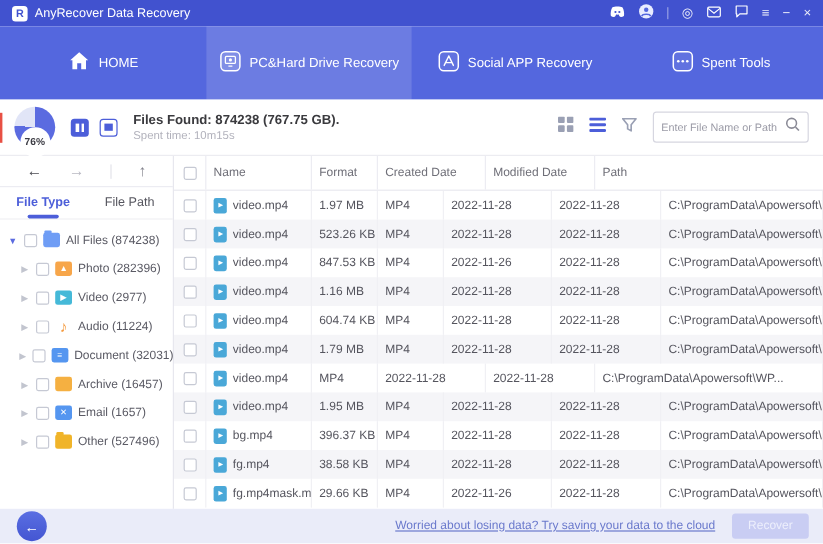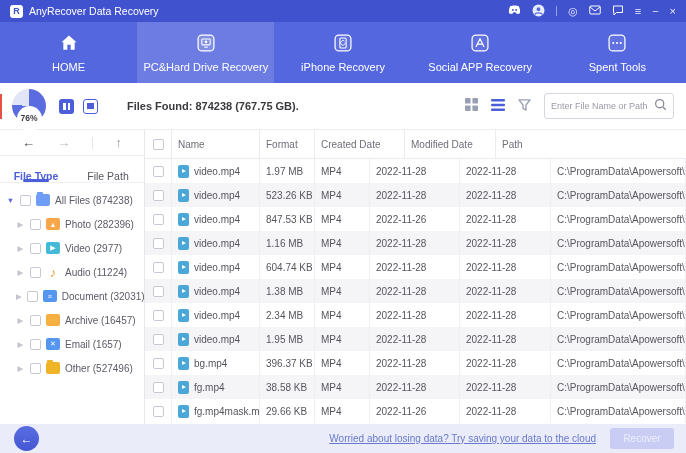--- a/index.html
+++ b/index.html
@@ -9,48 +9,48 @@
   
   .titlebar { height:22px; background:#4152cf; display:flex; align-items:center; padding:0 10px; gap:6px; flex:0 0 auto; }
   .logo { width:13px; height:13px; background:#fff; border-radius:3px; color:#4152cf; font-size:9px; font-weight:bold; display:flex; align-items:center; justify-content:center; }
   .app-title { color:#fff; font-size:10.5px; }
   .tb-icons { margin-left:auto; display:flex; align-items:center; gap:11px; color:rgba(255,255,255,.9); font-size:11px; line-height:1; }
   .tb-icons .glyph { cursor:default; }
   .tb-sep { width:1px; height:10px; background:rgba(255,255,255,.45); }
 
   
   .nav { height:61px; background:#5467de; display:flex; flex:0 0 auto; }
-  .nav-tab { flex:1; display:flex; flex-direction:column; align-items:center; justify-content:center; gap:6px; color:#fff; font-size:11px; }
+  .nav-tab { flex:1; display:flex; flex-direction:row; align-items:center; justify-content:center; gap:6px; color:#fff; font-size:11px; }
   .nav-tab.active { background:rgba(255,255,255,.14); }
 
   
   .toolbar { height:47px; background:#fff; border-bottom:1px solid #ececf1; display:flex; align-items:center; padding:0 12px; gap:9px; flex:0 0 auto; position:relative; }
   .artifact { position:absolute; left:0; top:11px; width:2px; height:25px; background:#e85044; }
   .ring { width:34px; height:34px; border-radius:50%; background:conic-gradient(#5b6be0 0 274deg, #e1e5f7 274deg 360deg); display:flex; align-items:center; justify-content:center; }
   .ring-inner { width:25px; height:25px; border-radius:50%; background:#fff; display:flex; align-items:center; justify-content:center; font-size:8.5px; font-weight:bold; color:#3c3c44;margin-top:24px; }
   .btn-pause { width:15px; height:15px; background:#4c5ed9; border-radius:3px; display:flex; align-items:center; justify-content:center; gap:2px; margin-left:4px; }
   .btn-pause i { width:2.4px; height:7px; background:#fff; }
   .btn-stop { width:15px; height:15px; background:#fff; border:1.6px solid #4c5ed9; border-radius:3px; display:flex; align-items:center; justify-content:center; }
   .btn-stop i { width:6.4px; height:6.4px; background:#4c5ed9; }
-  .scan-text { margin-left:20px; }
+  .scan-text { margin-left:4px; }
   .scan-text .found { font-size:11px; font-weight:bold; color:#3a3a3e; }
   .scan-text .spent { font-size:9.5px; color:#b2b2bc; margin-top:2px; }
   .view-icons { margin-left:auto; display:flex; align-items:center; gap:13px; }
   .search-box { width:130px; height:26px; border:1px solid #d6d6e0; border-radius:3px; display:flex; align-items:center; padding:0 6px; gap:4px; }
   .search-box input { border:none; outline:none; flex:1; min-width:0; font-size:9px; color:#555; font-family:"Liberation Sans", sans-serif; }
   .search-box input::placeholder { color:#9a9aa6; }
 
   
   .main { flex:1; display:flex; min-height:0; }
   .sidebar { width:145px; border-right:1px solid #e7e7ee; display:flex; flex-direction:column; flex:0 0 auto; }
   .side-arrows { height:26px; display:flex; align-items:center; justify-content:space-evenly; border-bottom:1px solid #ececf2; font-size:13px; }
   .arr-back { color:#4a4a52; } .arr-fwd { color:#b8b8c2; } .arr-up { color:#84848e; }
   .v-sep { width:1px; height:12px; background:#e3e3ea; }
   .side-tabs { height:27px; display:flex; border-bottom:1px solid #f0f0f4; }
-  .side-tab { flex:1; display:flex; flex-direction:column; align-items:center; justify-content:flex-end; font-size:10.5px; color:#55555e; position:relative; }
+  .side-tab { flex:1; display:flex; flex-direction:column; align-items:center; justify-content:center; font-size:10.5px; color:#55555e; position:relative; }
   .side-tab.active { color:#4c5ed9; font-weight:bold; }
   .side-tab.active::after { content:""; position:absolute; bottom:0; width:26px; height:3px; border-radius:2px; background:#4c5ed9; }
   .tree { padding-top:5px; }
   .tree-item { height:24px; display:flex; align-items:center; gap:5px; padding-left:6px; }
   .tree-item.lv1 { padding-left:16px; }
   .tw { width:9px; font-size:7.5px; text-align:center; }
   .tw.open { color:#5b6be0; } .tw.closed { color:#c2c5cf; }
   .cb { width:11px; height:11px; border:1px solid #c6c9d4; border-radius:2px; background:#fff; flex:0 0 auto; }
   .t-label { font-size:10px; color:#5a5a64; white-space:nowrap; }
   .ticon { width:14px; height:12px; border-radius:2px; display:flex; align-items:center; justify-content:center; font-size:7px; color:#fff; flex:0 0 auto; position:relative; }
@@ -127,28 +127,20 @@
             <rect x="2.5" y="2.5" width="19" height="19" rx="4.5" fill="rgba(255,255,255,.15)" stroke="#fff" stroke-width="1.5"></rect>
             <rect x="7" y="7.2" width="10" height="7" rx="1" fill="none" stroke="#fff" stroke-width="1.3"></rect>
             <circle cx="12" cy="10.7" r="1.6" fill="#fff"></circle>
             <path d="M10 17h4" stroke="#fff" stroke-width="1.3"></path>
           </svg></span>
       <span>PC&amp;Hard Drive Recovery</span>
     </div>
     <div class="nav-tab">
       <span><svg width="20" height="20" viewBox="0 0 24 24">
             <rect x="2.5" y="2.5" width="19" height="19" rx="4.5" fill="rgba(255,255,255,.08)" stroke="#fff" stroke-width="1.5"></rect>
-            <rect x="8.2" y="6" width="7.6" height="12" rx="1.6" fill="none" stroke="#fff" stroke-width="1.3"></rect>
-            <path d="M14.6 11.8a2.7 2.7 0 1 1-.8-1.9" fill="none" stroke="#fff" stroke-width="1.2"></path>
-          </svg></span>
-      <span>iPhone Recovery</span>
-    </div>
-    <div class="nav-tab">
-      <span><svg width="20" height="20" viewBox="0 0 24 24">
-            <rect x="2.5" y="2.5" width="19" height="19" rx="4.5" fill="rgba(255,255,255,.08)" stroke="#fff" stroke-width="1.5"></rect>
             <path d="M12 6.8l4.6 9.4M12 6.8l-4.6 9.4M8.6 13.4h6.8" fill="none" stroke="#fff" stroke-width="1.4" stroke-linecap="round"></path>
           </svg></span>
       <span>Social APP Recovery</span>
     </div>
     <div class="nav-tab">
       <span><svg width="20" height="20" viewBox="0 0 24 24">
             <rect x="2.5" y="2.5" width="19" height="19" rx="4.5" fill="rgba(255,255,255,.08)" stroke="#fff" stroke-width="1.5"></rect>
             <circle cx="7.5" cy="12" r="1.3" fill="#fff"></circle>
             <circle cx="12" cy="12" r="1.3" fill="#fff"></circle>
             <circle cx="16.5" cy="12" r="1.3" fill="#fff"></circle>
@@ -166,20 +158,21 @@
     </div>
     <div class="btn-pause">
         <i></i>
         <i></i>
       </div>
     <div class="btn-stop">
         <i></i>
       </div>
     <div class="scan-text">
       <div class="found">Files Found: 874238 (767.75 GB).</div>
+      <div class="spent">Spent time: 10m15s</div>
     </div>
     <div class="view-icons">
       <span><svg width="13" height="13" viewBox="0 0 14 14">
             <rect x="0" y="0" width="6" height="6" rx="1" fill="#9aa0b4"></rect>
             <rect x="8" y="0" width="6" height="6" rx="1" fill="#9aa0b4"></rect>
             <rect x="0" y="8" width="6" height="6" rx="1" fill="#9aa0b4"></rect>
             <rect x="8" y="8" width="6" height="6" rx="1" fill="#9aa0b4"></rect>
           </svg></span>
       <span><svg width="14" height="12" viewBox="0 0 14 12">
             <rect x="0" y="0" width="14" height="2.4" rx="1" fill="#4c5ed9"></rect>
@@ -352,35 +345,34 @@
           <div class="cell c-path">C:\ProgramData\Apowersoft\WP...</div>
         </div>
         <div class="trow alt">
           <div class="cell c-check">
               <span class="cb"></span>
             </div>
           <div class="cell c-name">
               <span class="ficon"></span>
               <span class="fname">video.mp4</span>
             </div>
-          <div class="cell c-size">1.38 MB</div>
-          <div class="cell c-format">MP4</div>
-          <div class="cell c-created">2022-11-28</div>
-          <div class="cell c-modified">2022-11-28</div>
-          <div class="cell c-path">C:\ProgramData\Apowersoft\WP...</div>
-        </div>
-        <div class="trow">
-          <div class="cell c-check">
-              <span class="cb"></span>
-            </div>
-          <div class="cell c-name">
-              <span class="ficon"></span>
-              <span class="fname">video.mp4</span>
-            </div>
-          <div class="cell c-size">2.34 MB</div>
+          <div class="cell c-size">1.79 MB</div>
+          <div class="cell c-format">MP4</div>
+          <div class="cell c-created">2022-11-28</div>
+          <div class="cell c-modified">2022-11-28</div>
+          <div class="cell c-path">C:\ProgramData\Apowersoft\WP...</div>
+        </div>
+        <div class="trow">
+          <div class="cell c-check">
+              <span class="cb"></span>
+            </div>
+          <div class="cell c-name">
+              <span class="ficon"></span>
+              <span class="fname">video.mp4</span>
+            </div>
           <div class="cell c-format">MP4</div>
           <div class="cell c-created">2022-11-28</div>
           <div class="cell c-modified">2022-11-28</div>
           <div class="cell c-path">C:\ProgramData\Apowersoft\WP...</div>
         </div>
         <div class="trow alt">
           <div class="cell c-check">
               <span class="cb"></span>
             </div>
           <div class="cell c-name">

